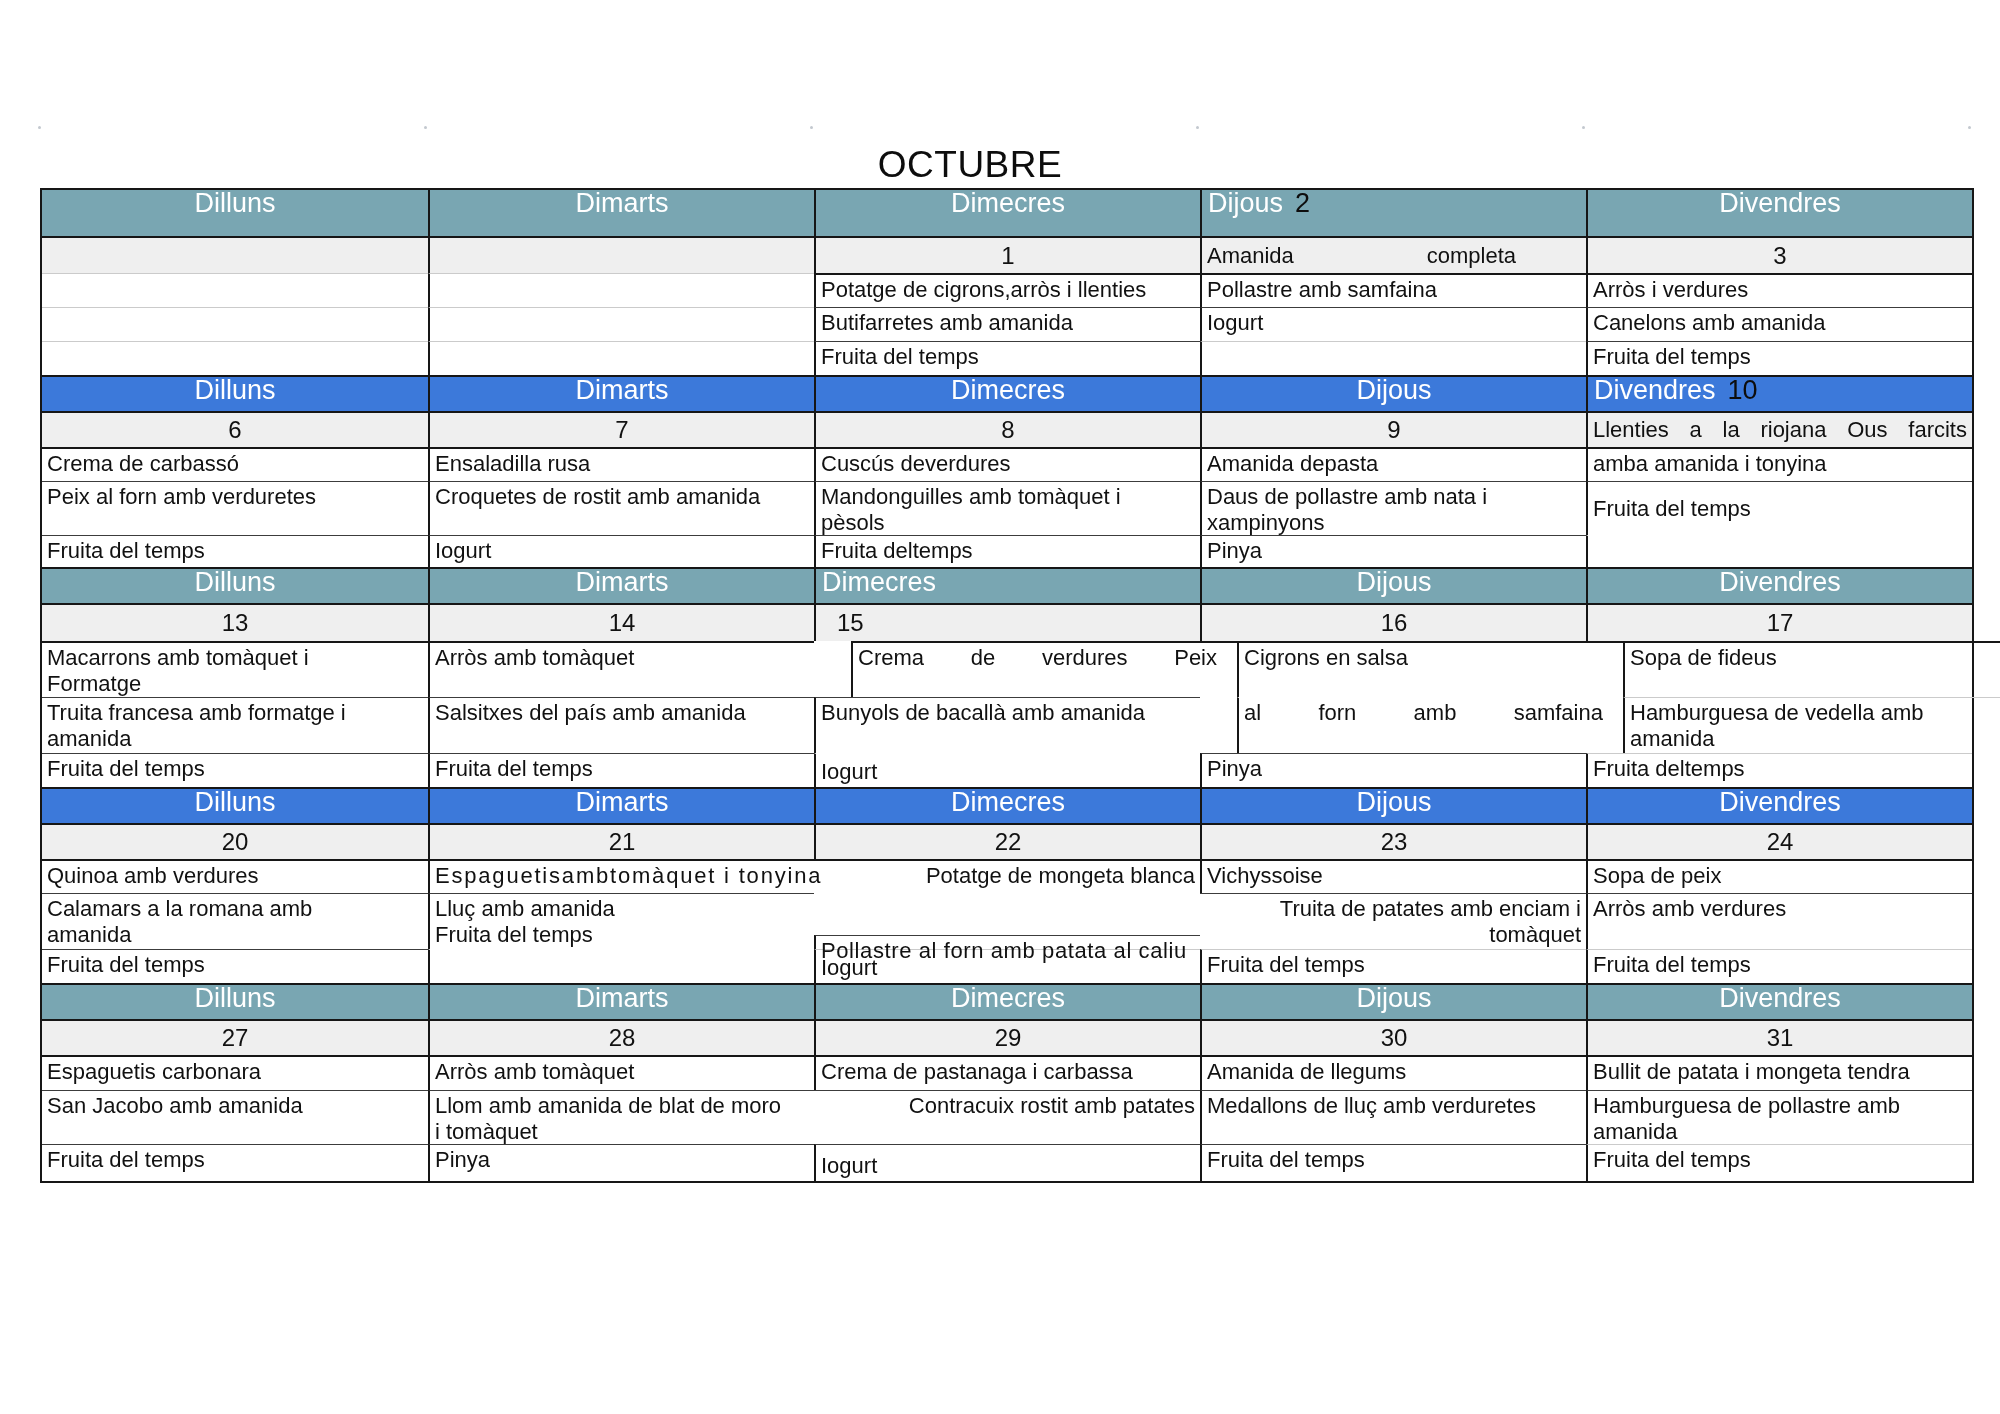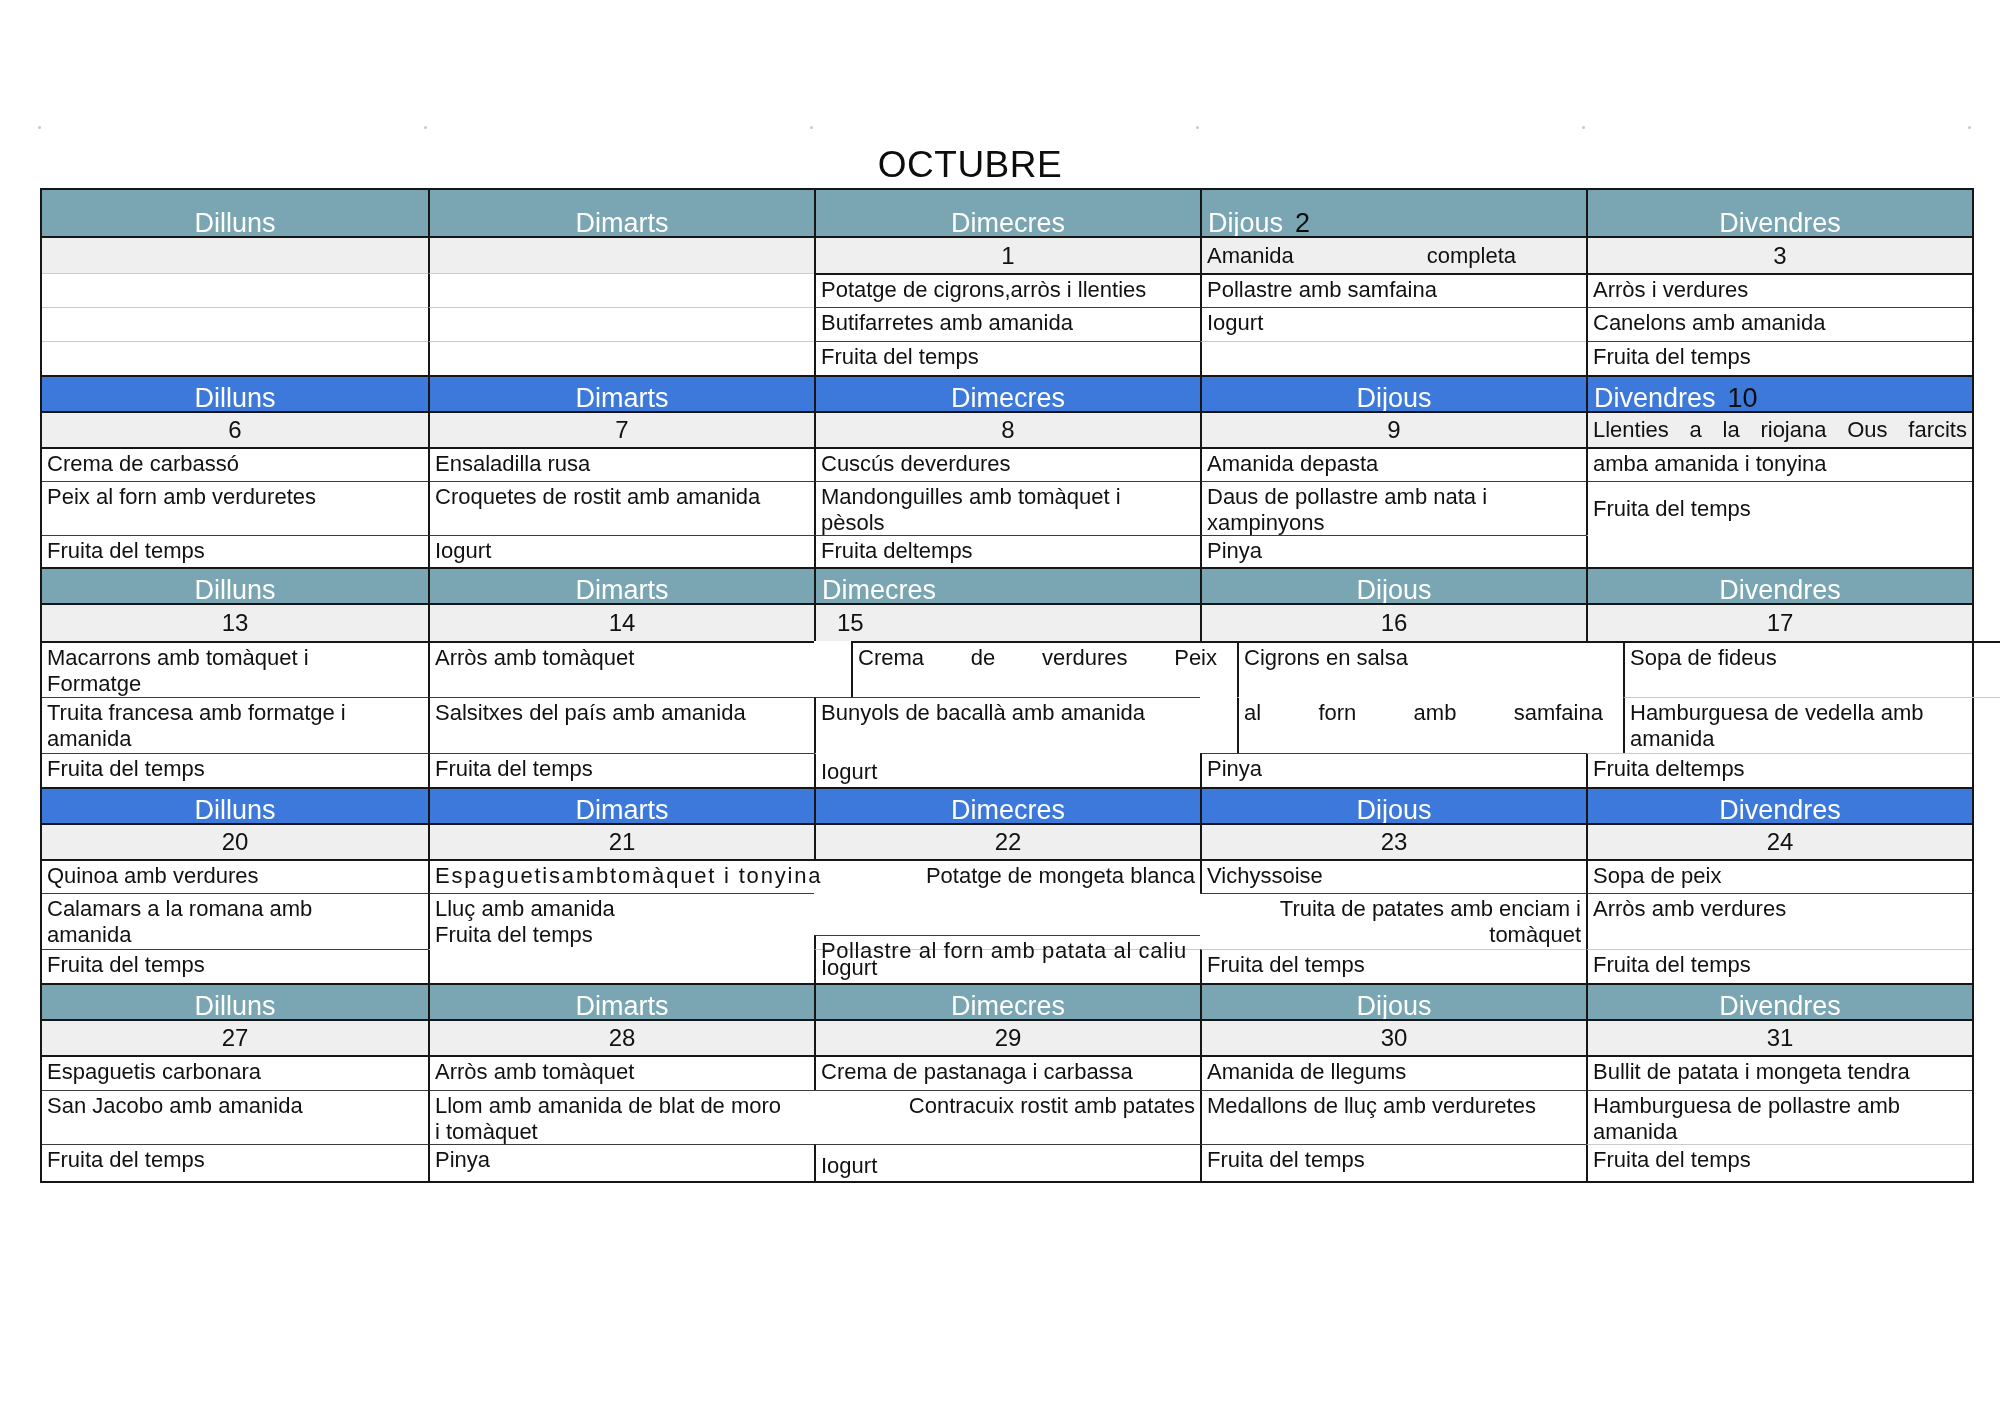--- a/index.html
+++ b/index.html
@@ -6,21 +6,21 @@
   body{width:2000px;height:1414px;position:relative;font-family:"Liberation Sans",sans-serif;color:#111;}
   .dot{position:absolute;width:3px;height:3px;background:#c3c8cf;border-radius:50%;top:126px;}
   .title{position:absolute;left:40px;width:1860px;top:144px;text-align:center;
          font-size:37px;color:#0d0d0d;letter-spacing:0.5px;}
   .menu-table{position:absolute;left:40px;top:188px;width:1930px;
               border:2px solid var(--bdark);box-sizing:content-box;background:#fff;}
   .trow{display:flex;width:1930px;}
   .cell{width:386px;flex:none;box-sizing:border-box;position:relative;
         padding:2px 5px;font-size:22px;line-height:26px;white-space:pre-line;overflow:visible;}
   .cell + .cell{border-left:2px solid var(--bdark);}
-  .hdr-row .cell{display:flex;align-items:flex-end;justify-content:center;
+  .hdr-row .cell{display:flex;align-items:flex-start;justify-content:center;
                  font-size:27px;color:#ffffff;padding:0 6px;white-space:nowrap;}
   .hdr-row.teal .cell{background:var(--teal);}
   .hdr-row.blue .cell{background:var(--blue);}
   .hdr-row .cell.left{justify-content:flex-start;}
   .hdr-row .sfx{color:#0d0d0d;margin-left:12px;}
   .num-row .cell{background:var(--grayrow);border-top:2px solid var(--bdark);
                  display:flex;align-items:center;justify-content:center;
                  font-size:24px;padding:0 5px;}
   .num-row .cell.left{justify-content:flex-start;padding-left:21px;}
   .hdr-row .cell{border-top:2px solid var(--bdark);}

